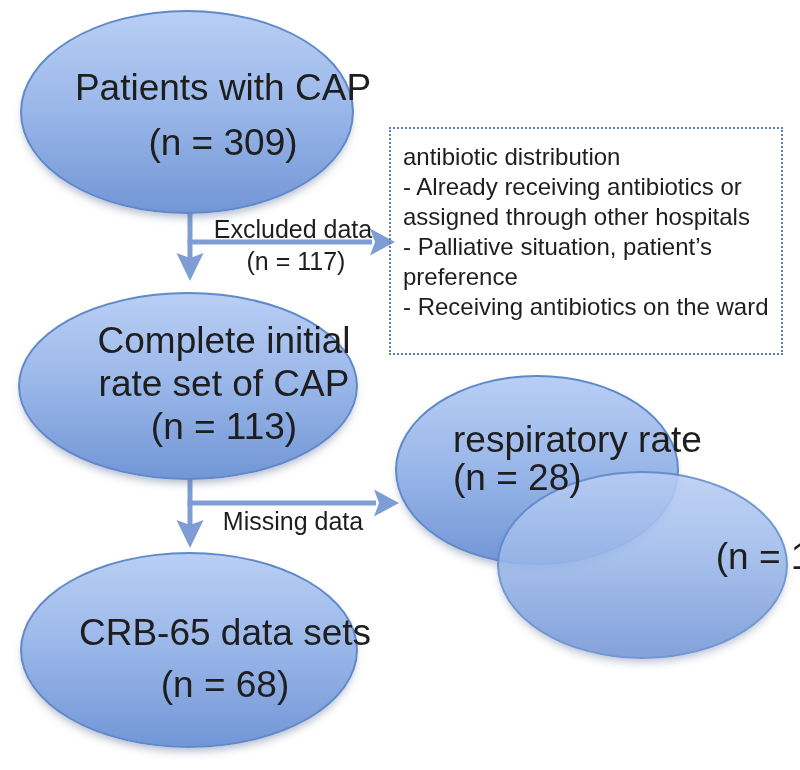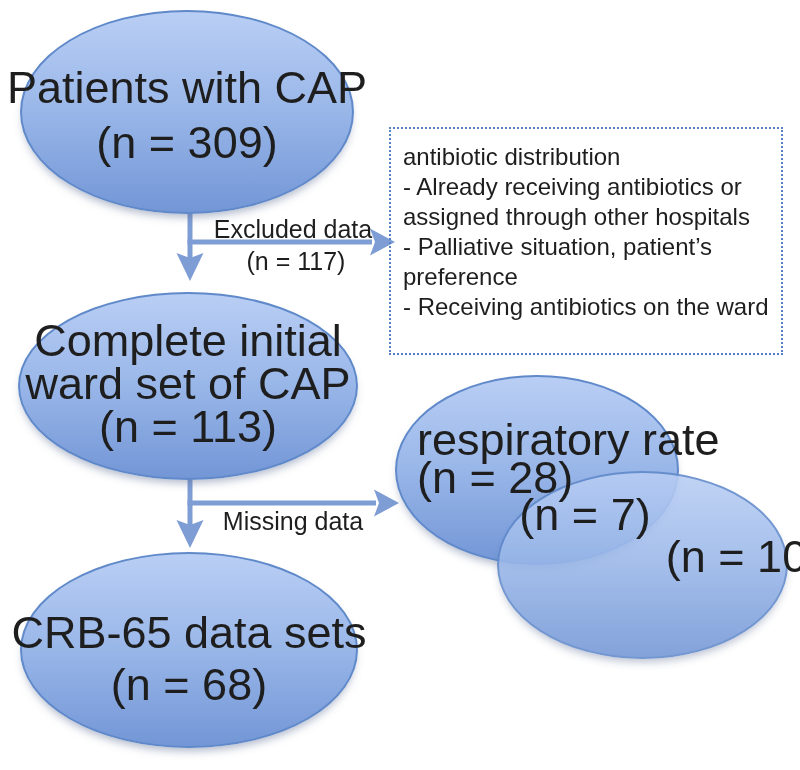--- a/index.html
+++ b/index.html
@@ -29,21 +29,21 @@
     text-align: center;
     white-space: nowrap;
     z-index: 5;
   }
   .lbl-left {
     position: absolute;
     text-align: left;
     white-space: nowrap;
     z-index: 5;
   }
-  .node-text { font-size: 45px; }
+  .node-text { font-size: 37px; margin-left: 36px; }
   .arrow-text { font-size: 25px; }
   #exclusion-box {
     position: absolute;
     left: 389px;
     top: 127px;
     width: 394px;
     height: 228px;
     border: 2px dotted #5580c2;
     box-sizing: border-box;
     padding: 13px 0 0 12px;
@@ -89,35 +89,34 @@
     <div>- Receiving antibiotics on the ward</div>
   </div>
 
   <div class="lbl node-text" style="left:187px; top:115px; line-height:55px;">
     <div>Patients with CAP</div>
     <div>(n = 309)</div>
   </div>
 
   <div class="lbl node-text" style="left:188px; top:383px; line-height:43px;">
     <div>Complete initial</div>
-    <div>ward set of CAP</div>
+    <div>rate set of CAP</div>
     <div>(n = 113)</div>
   </div>
 
   <div class="lbl node-text" style="left:189px; top:659px; line-height:52px;">
     <div>CRB-65 data sets</div>
     <div>(n = 68)</div>
   </div>
 
   <div class="lbl-left node-text" style="left:417px; top:421px; line-height:38px;">
     <div>respiratory rate</div>
     <div>(n = 28)</div>
   </div>
 
-  <div class="lbl node-text" style="left:585px; top:515px;">(n = 7)</div>
 
   <div class="lbl node-text" style="left:744px; top:557px;text-align:center;">(n = 10)</div>
 
 
   <div class="lbl arrow-text" style="left:293px; top:229px;">Excluded data</div>
   <div class="lbl arrow-text" style="left:296px; top:261px;">(n = 117)</div>
   <div class="lbl arrow-text" style="left:293px; top:521px;">Missing data</div>
 
 </div>
 

